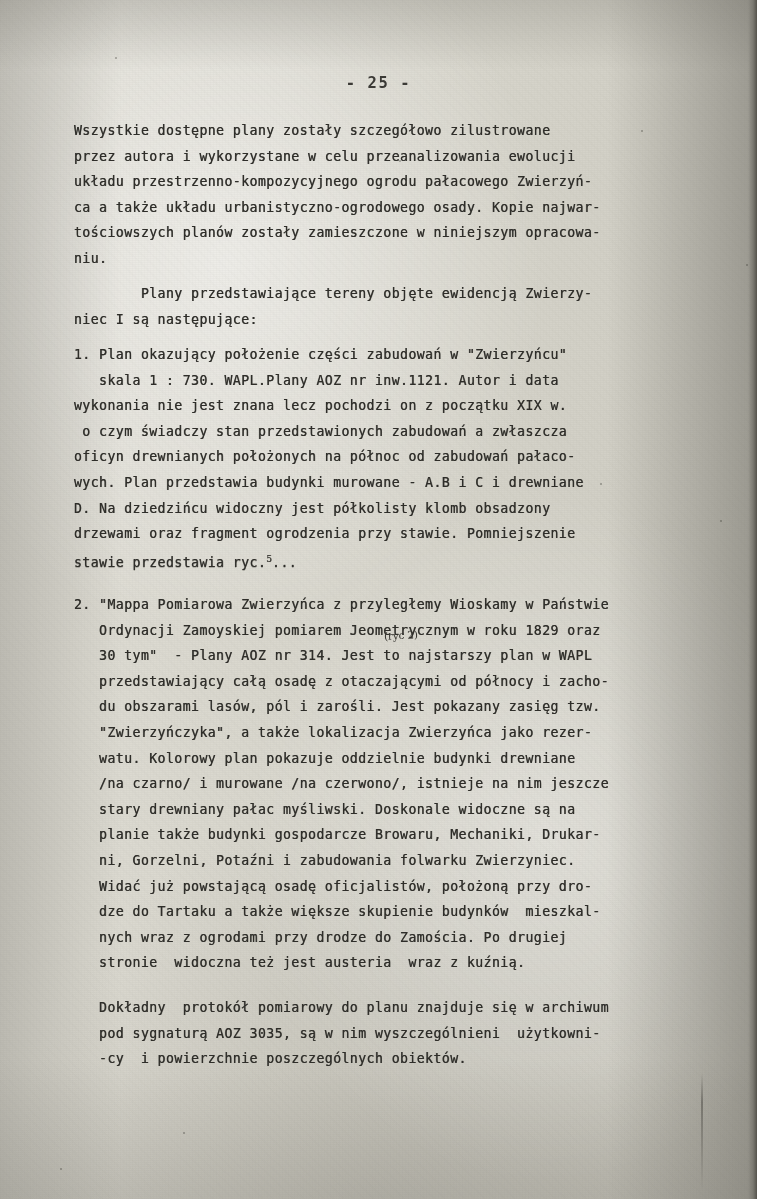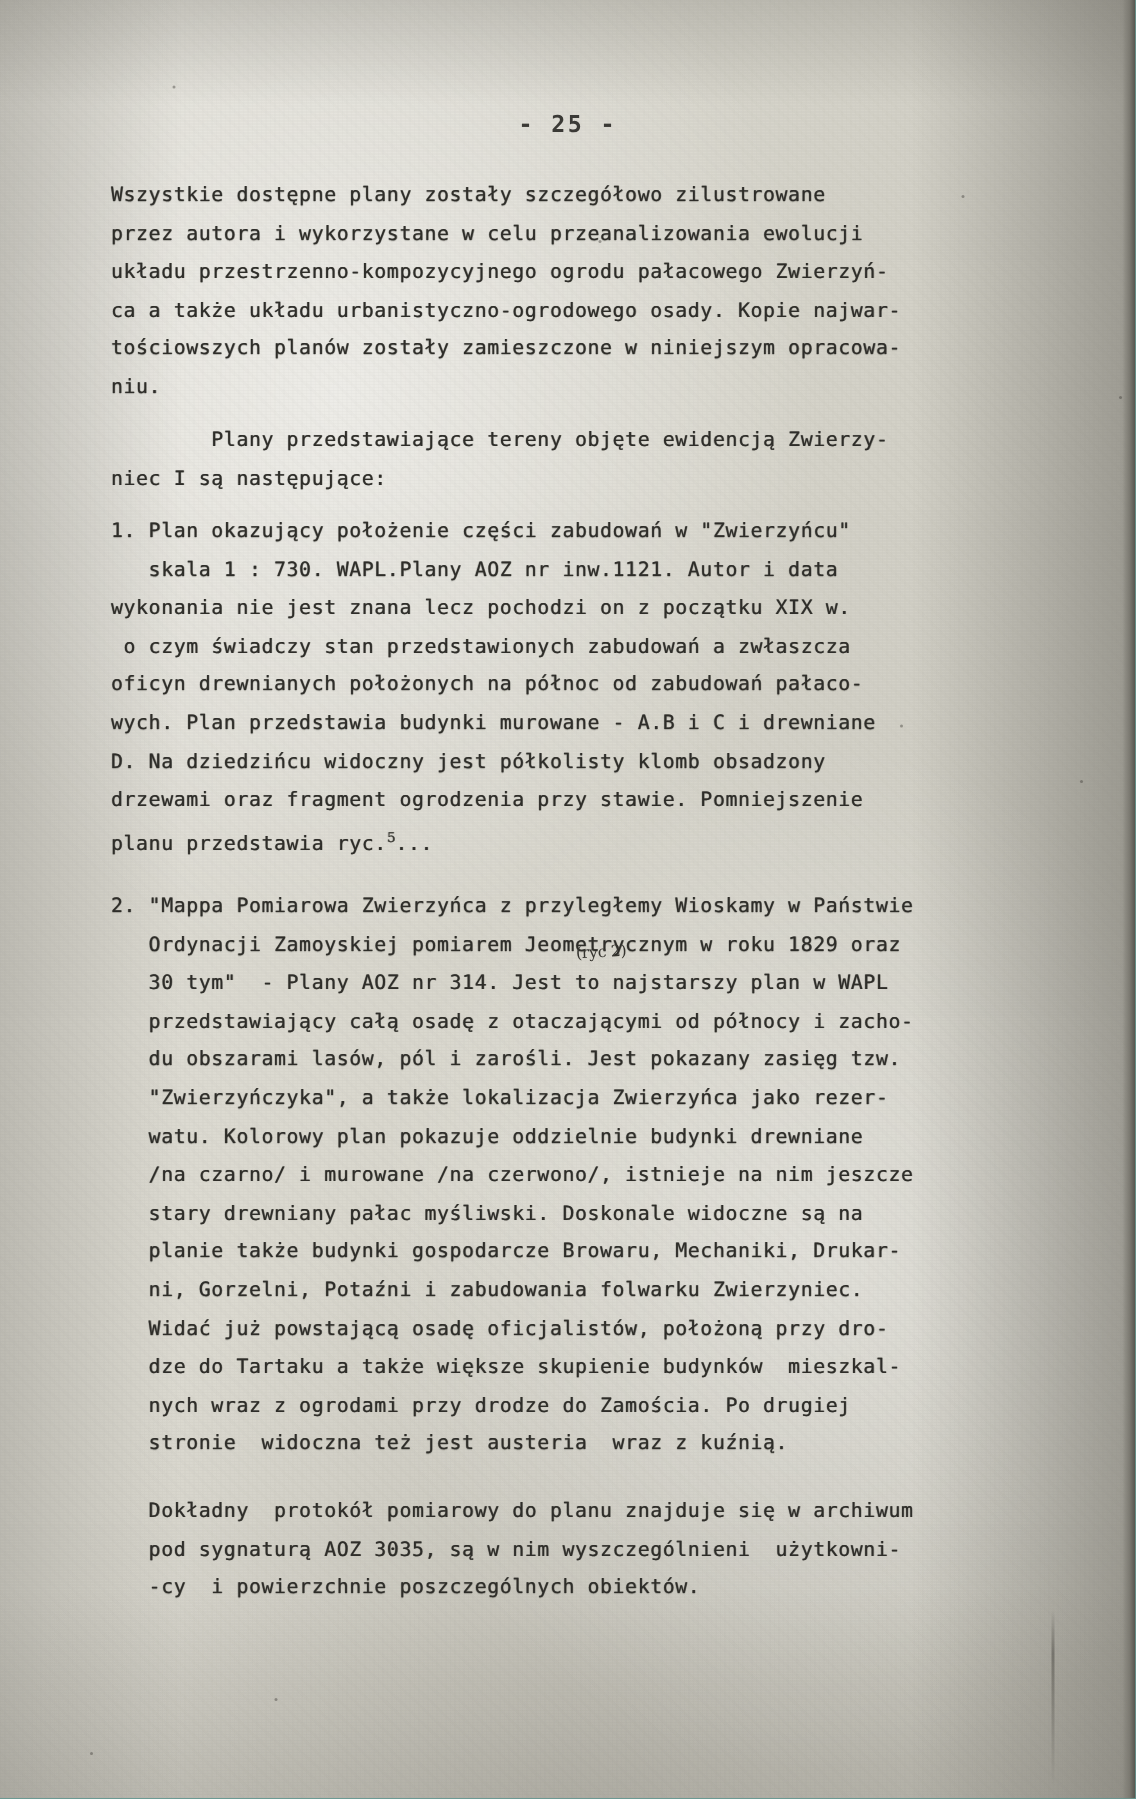--- a/index.html
+++ b/index.html
@@ -6,21 +6,21 @@
   html, body {
     margin: 0;
     padding: 0;
     background: #6d6d6d;
   }
   #page {
     position: relative;
     width: 757px;
     height: 1199px;
     overflow: hidden;
-    background: #14b8a6;
+    background: #84cc16;
     font-family: "DejaVu Sans Mono", "Liberation Mono", monospace;
     color: #232323;
   }
 
   
   #paper-base {
     position: absolute;
     inset: 0;
     background:
       radial-gradient(ellipse 60% 45% at 30% 22%, rgba(255,255,255,0.50), rgba(255,255,255,0) 70%),
@@ -169,21 +169,21 @@
 
     <div class="block" style="top:342px;">
       <div class="ln">1. Plan okazujący położenie części zabudowań w "Zwierzyńcu"</div>
       <div class="ln">   skala 1 : 730. WAPL.Plany AOZ nr inw.1121. Autor i data</div>
       <div class="ln">wykonania nie jest znana lecz pochodzi on z początku XIX w.</div>
       <div class="ln"> o czym świadczy stan przedstawionych zabudowań a zwłaszcza</div>
       <div class="ln">oficyn drewnianych położonych na północ od zabudowań pałaco-</div>
       <div class="ln">wych. Plan przedstawia budynki murowane - A.B i C i drewniane</div>
       <div class="ln">D. Na dziedzińcu widoczny jest półkolisty klomb obsadzony</div>
       <div class="ln">drzewami oraz fragment ogrodzenia przy stawie. Pomniejszenie</div>
-      <div class="ln"><span>planu przedstawia ryc.</span><span class="sup-hand">5</span><span>...</span></div>
+      <div class="ln"><span>stawie przedstawia ryc.</span><span class="sup-hand">5</span><span>...</span></div>
     </div>
 
     <div class="block" style="top:592px;">
       <div class="ln">2. "Mappa Pomiarowa Zwierzyńca z przyległemy Wioskamy w Państwie</div>
       <div class="ln">   Ordynacji Zamoyskiej pomiarem Jeometrycznym w roku 1829 oraz</div>
       <div class="ln">   30 tym"  - Plany AOZ nr 314. Jest to najstarszy plan w WAPL</div>
       <div class="ln">   przedstawiający całą osadę z otaczającymi od północy i zacho-</div>
       <div class="ln">   du obszarami lasów, pól i zarośli. Jest pokazany zasięg tzw.</div>
       <div class="ln">   "Zwierzyńczyka", a także lokalizacja Zwierzyńca jako rezer-</div>
       <div class="ln">   watu. Kolorowy plan pokazuje oddzielnie budynki drewniane</div>

